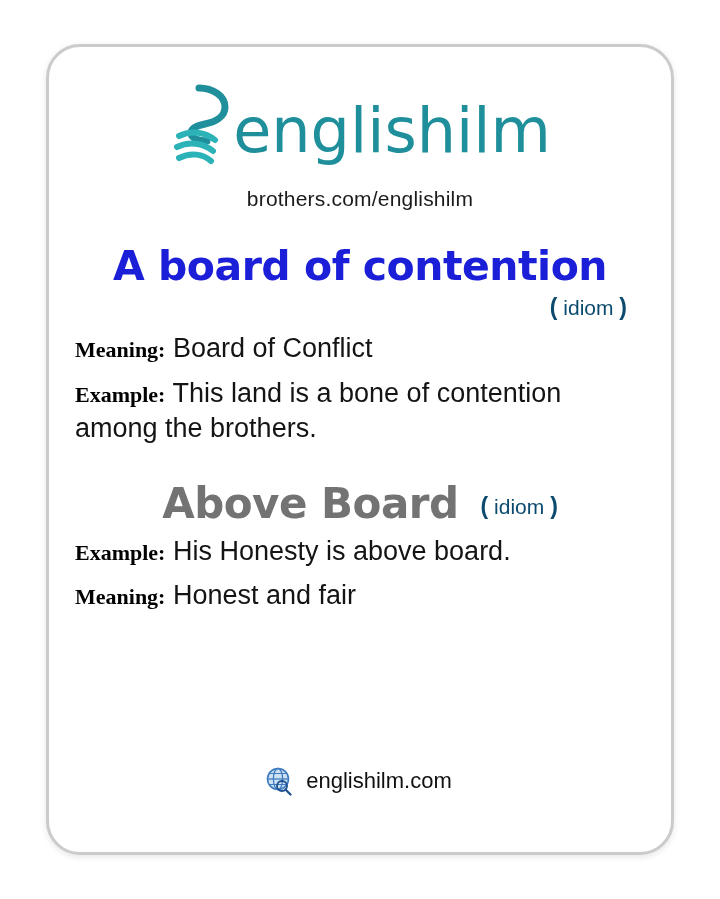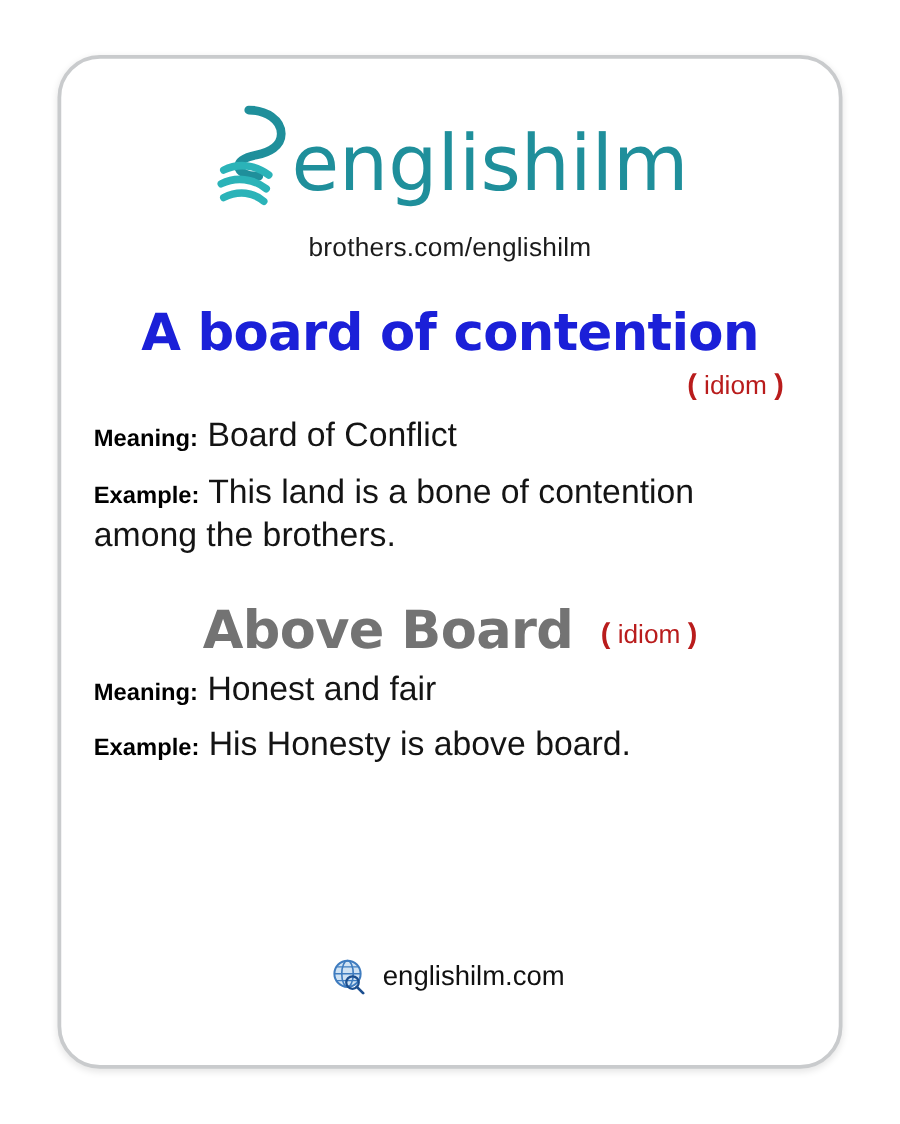--- a/index.html
+++ b/index.html
@@ -82,36 +82,36 @@
     letter-spacing: -0.5px;
   }
   .tag-row-1 {
     text-align: right;
     margin-top: 6px;
     padding-right: 18px;
   }
   .tag {
     font-family: "Liberation Sans", sans-serif;
     font-size: 21px;
-    color: #b91c1c;
+    color: #0c4a6e;
     white-space: nowrap;
   }
   .tag .paren { font-weight: bold; font-size: 23px; }
 
   .line {
     font-family: "Liberation Sans", sans-serif;
     font-size: 27px;
     color: #141414;
     line-height: 1.30;
     margin-top: 10px;
   }
   .line .lbl {
-    font-family: Liberation Sans, sans-serif;
+    font-family: Liberation Serif, serif;
     font-weight: bold;
-    font-size: 19px;
+    font-size: 22px;
     color: #000000;
   }
 
   .title-row-2 {
     display: flex;
     align-items: flex-end;
     justify-content: center;
     gap: 22px;
   }
   .idiom-title-2 {
@@ -182,26 +182,26 @@
         <span>This land is a bone of contention among the brothers.</span>
       </div>
     </div>
 
     <div class="block-2">
       <div class="title-row-2">
         <span class="idiom-title-2">Above Board</span>
         <span class="tag tag-inline"><span class="paren">(</span> <span>idiom</span> <span class="paren">)</span></span>
       </div>
       <div class="line">
+        <span class="lbl">Example:</span>
+        <span>His Honesty is above board.</span>
+      </div>
+      <div class="line">
         <span class="lbl">Meaning:</span>
         <span>Honest and fair</span>
-      </div>
-      <div class="line">
-        <span class="lbl">Example:</span>
-        <span>His Honesty is above board.</span>
       </div>
     </div>
 
     <div class="footer">
       <span class="globe-icon">
         <svg viewBox="0 0 30 30" width="30" height="30" xmlns="http://www.w3.org/2000/svg">
           <circle cx="14" cy="13" r="10.5" fill="#cfe2f3" stroke="#3f7cbf" stroke-width="1.6"></circle>
           <ellipse cx="14" cy="13" rx="4.6" ry="10.5" fill="none" stroke="#3f7cbf" stroke-width="1.3"></ellipse>
           <line x1="3.5" y1="13" x2="24.5" y2="13" stroke="#3f7cbf" stroke-width="1.3"></line>
           <line x1="5" y1="7.5" x2="23" y2="7.5" stroke="#3f7cbf" stroke-width="1"></line>

